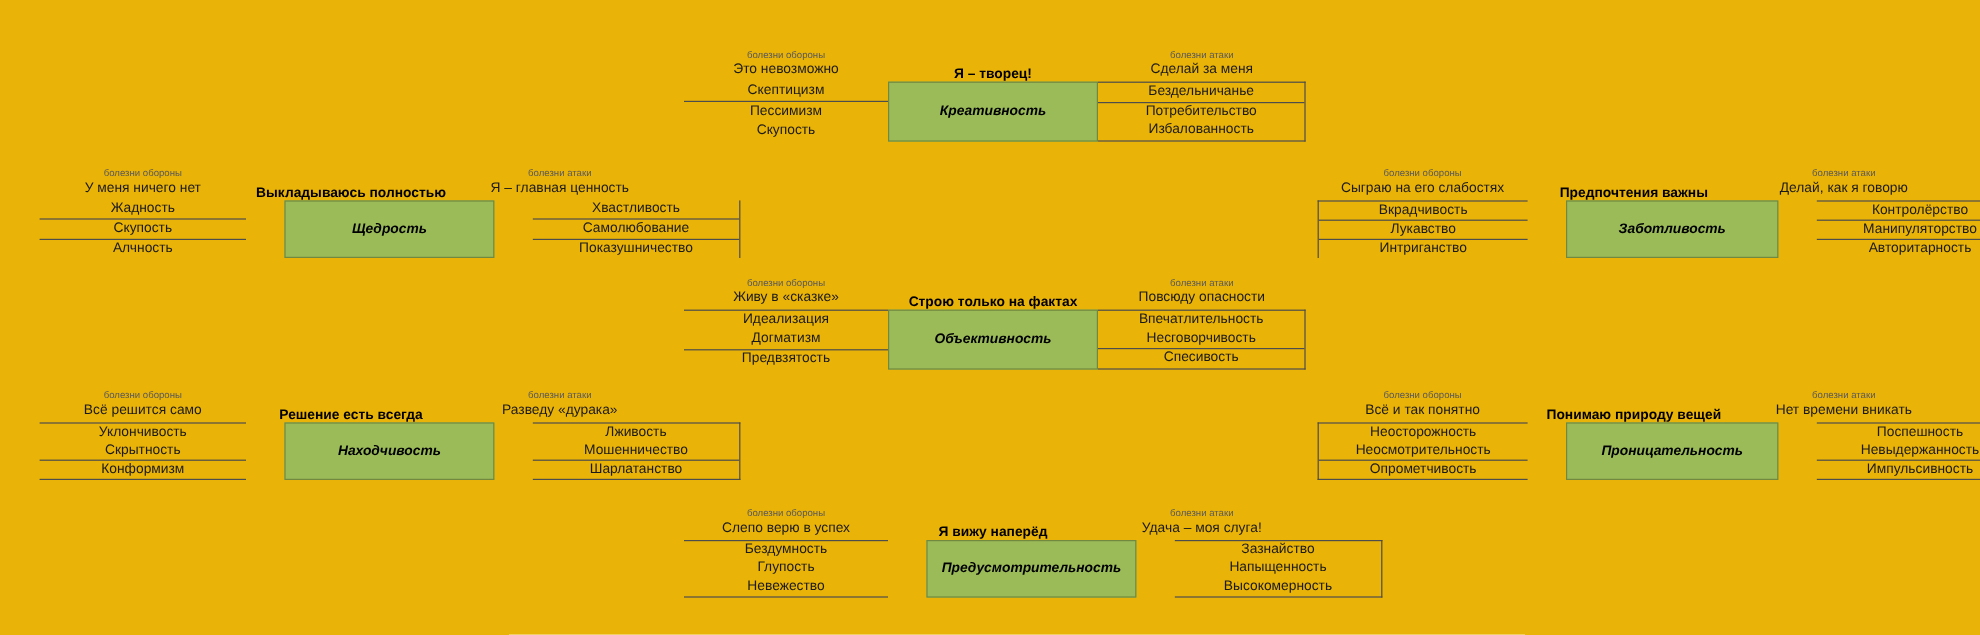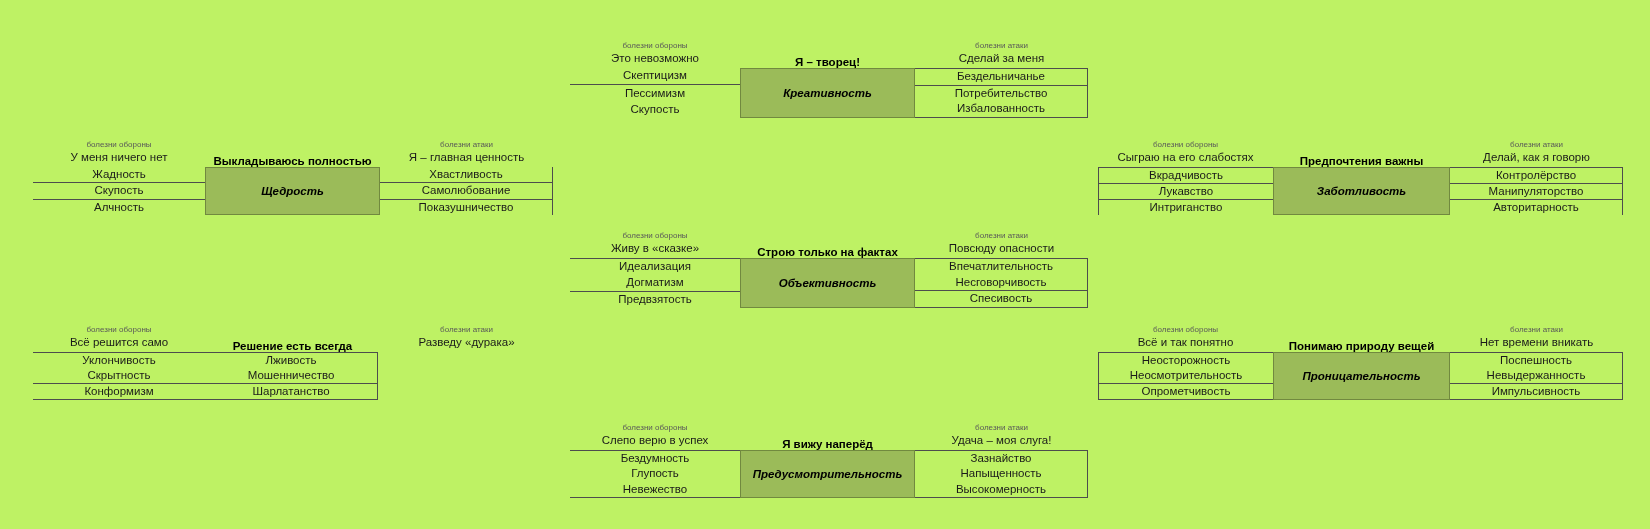--- a/index.html
+++ b/index.html
@@ -5,31 +5,31 @@
   :root{
     --virtue-fill:#9bbb59;
     --virtue-border:#71893f;
     --line:#4d4d4d;
     --ink:#1a1a1a;
     --ink-soft:#595959;
   }
   *{margin:0;padding:0;box-sizing:border-box;}
   html,body{background:#fff;}
   body{font-family:"Liberation Sans","DejaVu Sans",sans-serif;color:var(--ink);}
-  .page{position:relative;width:1650px;height:529px;background:#bef264;overflow:hidden;}
+  .page{position:relative;width:1650px;height:529px;background:#eab308;overflow:hidden;}
 
   .block{position:absolute;}
   .hdr{display:flex;height:34px;align-items:flex-end;}
   .hcol{display:flex;flex-direction:column;justify-content:flex-end;text-align:center;gap:2px;padding-bottom:2px;}
   .small{font-size:8px;line-height:1.2;color:var(--ink-soft);}
   .motto{font-size:11.5px;line-height:1.2;color:var(--ink);white-space:nowrap;}
   .title{font-size:11.5px;font-weight:bold;color:#000;text-align:center;white-space:nowrap;}
 
   .body{display:flex;}
-  .h48{height:48px;} .h50{height:50px;}
+  .h48{height:48px;gap:32px;} .h50{height:50px;}
   .side{display:flex;flex-direction:column;height:100%;justify-content:space-between;}
   .row{flex:1;display:flex;align-items:center;justify-content:center;font-size:11.5px;line-height:1;white-space:nowrap;}
   .side.t{border-top:1px solid var(--line);}
   .side.b{border-bottom:1px solid var(--line);}
   .side.vl{border-left:1px solid var(--line);}
   .side.vr{border-right:1px solid var(--line);}
   .side.m1 .row:nth-child(1){border-bottom:1px solid var(--line);}
   .side.m2 .row:nth-child(2){border-bottom:1px solid var(--line);}
 
   .green{height:100%;display:flex;align-items:center;justify-content:center;
@@ -160,20 +160,21 @@
         <div class="small">болезни атаки</div>
         <div class="motto">Разведу «дурака»</div>
       </div>
     </div>
     <div class="body h48">
       <div class="side t m2 b" style="width:172px">
         <div class="row">Уклончивость</div>
         <div class="row">Скрытность</div>
         <div class="row">Конформизм</div>
       </div>
+      <div class="green" style="width:175px">Находчивость</div>
       <div class="side t m2 b vr" style="width:173px">
         <div class="row">Лживость</div>
         <div class="row">Мошенничество</div>
         <div class="row">Шарлатанство</div>
       </div>
     </div>
   </section>
 
   <section class="block" style="left:1098px;top:318px;">
     <div class="hdr">

